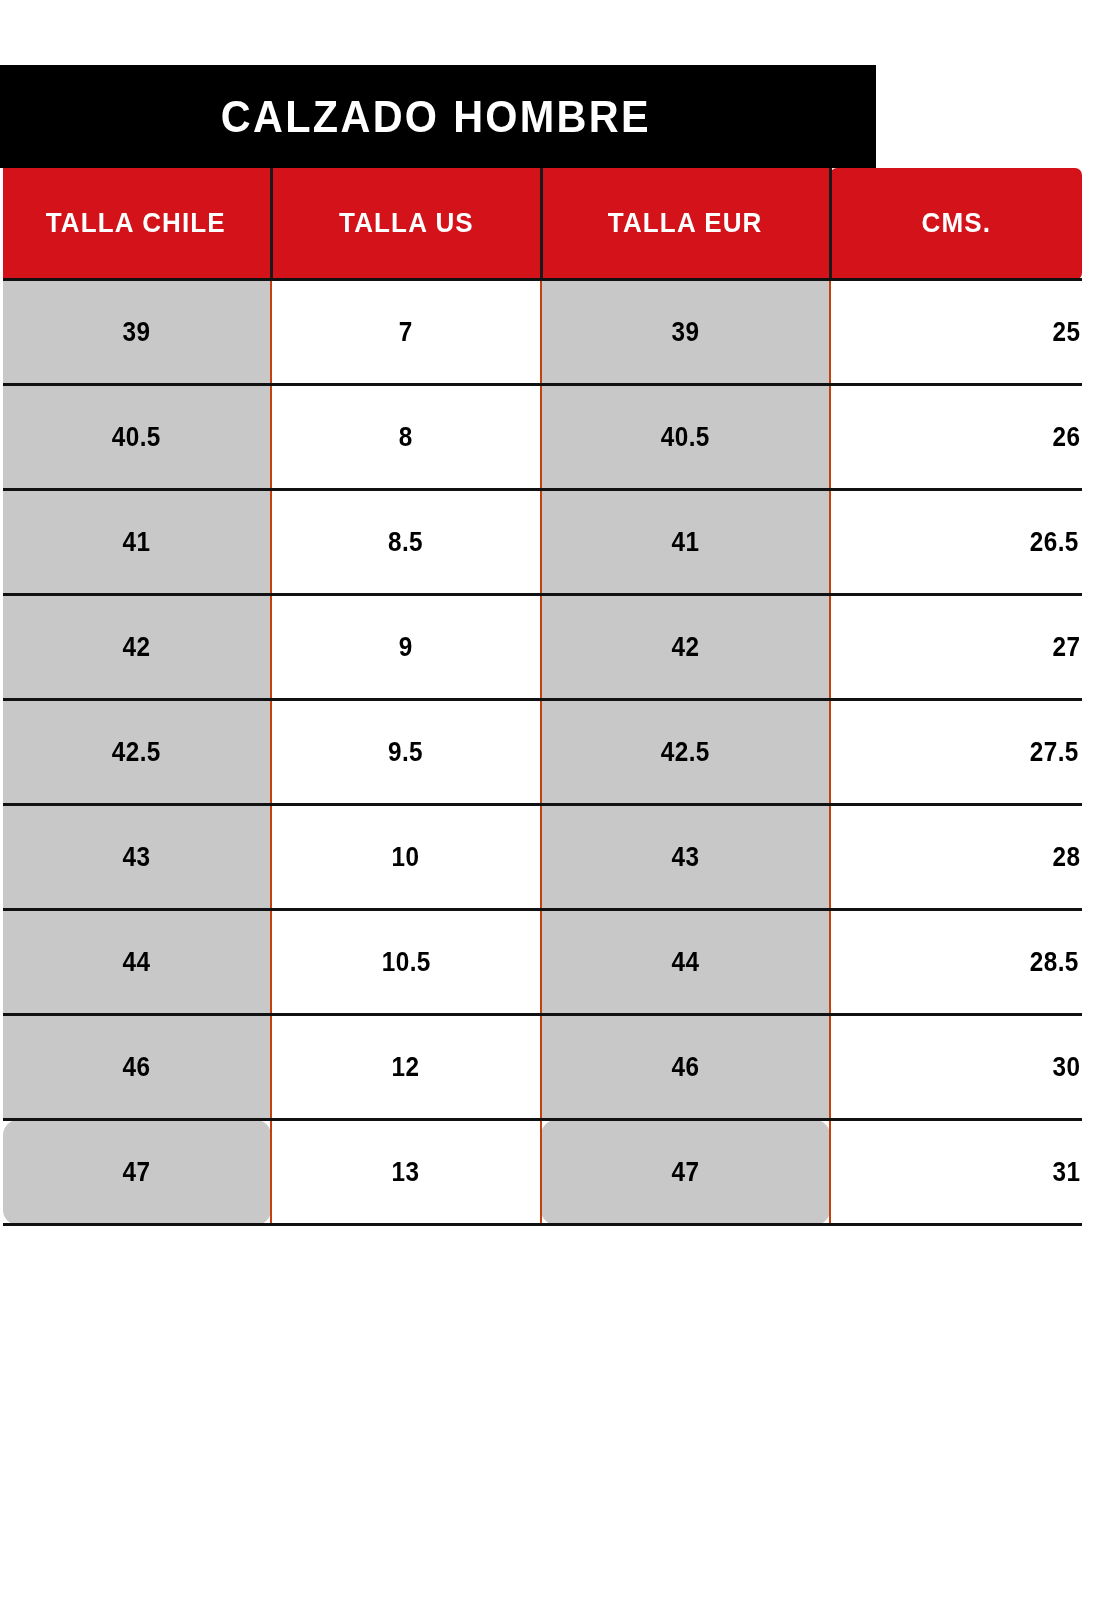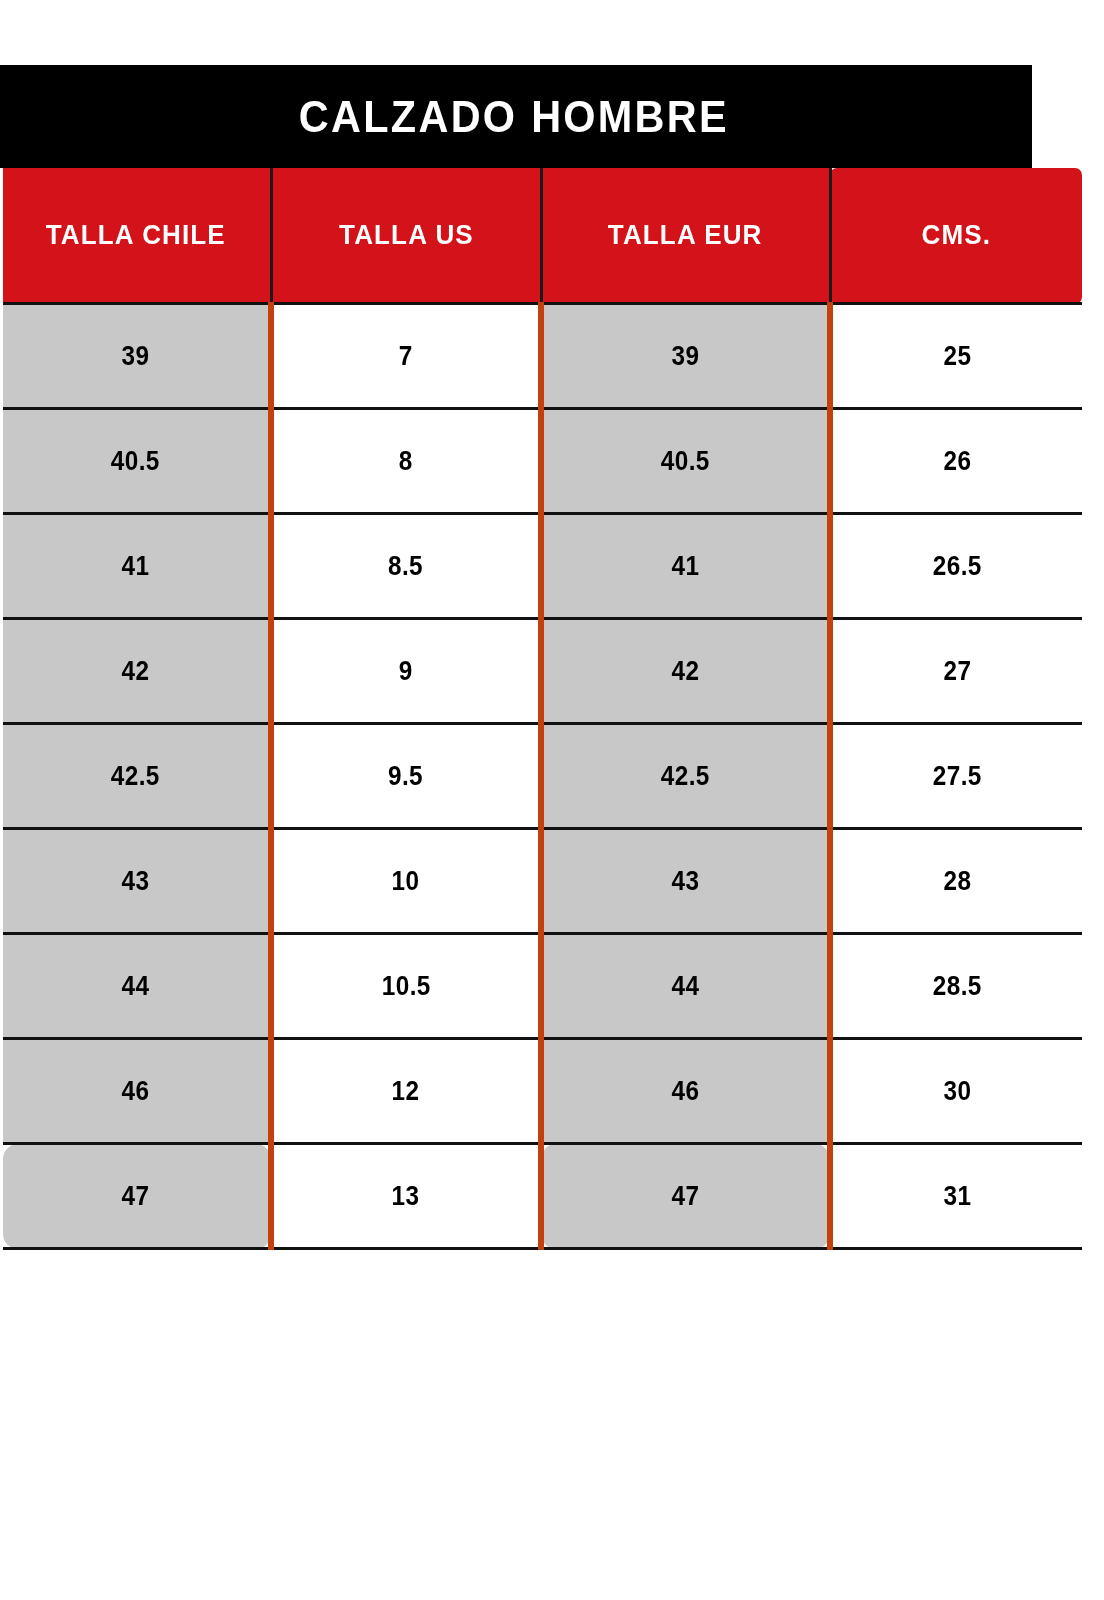--- a/index.html
+++ b/index.html
@@ -20,21 +20,21 @@
     width: 1104px;
     height: 1600px;
     background: #ffffff;
   }
 
   
   .title-banner {
     position: absolute;
     left: 0;
     top: 65px;
-    width: 1032px;
+    width: 876px;
     height: 103px;
     background: #000000;
     display: flex;
     align-items: center;
     justify-content: center;
   }
   .title-banner-text {
     color: #ffffff;
     font-family: "Liberation Sans Narrow", "Liberation Sans", "DejaVu Sans", sans-serif;
     font-weight: 700;
@@ -69,43 +69,43 @@
     background: #d4121a;
     color: #ffffff;
     height: 102px;
     font-weight: 700;
     font-size: 28px;
     letter-spacing: 1.2px;
     text-align: center;
     vertical-align: middle;
     border-right: 3px solid #1a1a1a;
     border-bottom: 3px solid #111111;
-    padding: 16px;
+    padding: 4px;
     font-family: "Liberation Sans Narrow", "Liberation Sans", "DejaVu Sans", sans-serif;
     white-space: nowrap;
   }
   thead th:last-child { border-right: none; border-radius: 7px; }
   thead th span { display: inline-block; transform: scaleX(0.93); }
 
   
   tbody td {
     height: 102px;
     text-align: center;
     vertical-align: middle;
     font-weight: 700;
     font-size: 27px;
     color: #000000;
     border-bottom: 3px solid #111111;
-    border-right: 6px solid #c2410c;
+    border-right: 2px solid #c2410c;
     padding: 0;
     letter-spacing: 0.5px;
     font-family: "Liberation Sans Narrow", "Liberation Sans", "DejaVu Sans", sans-serif;
   }
   tbody td span { display: inline-block; transform: scaleX(0.9); }
-  tbody td:last-child { border-right: none; }
+  tbody td:last-child { border-right: none; text-align: right; }
   tbody tr:last-child td { border-bottom: 3px solid #111111; border-radius: 15px; }
 
   tbody td.shaded { background: #c8c8c8; }
   tbody td.plain  { background: #ffffff; }
 </style>
 </head>
 <body>
 
 <div class="sheet">
 

